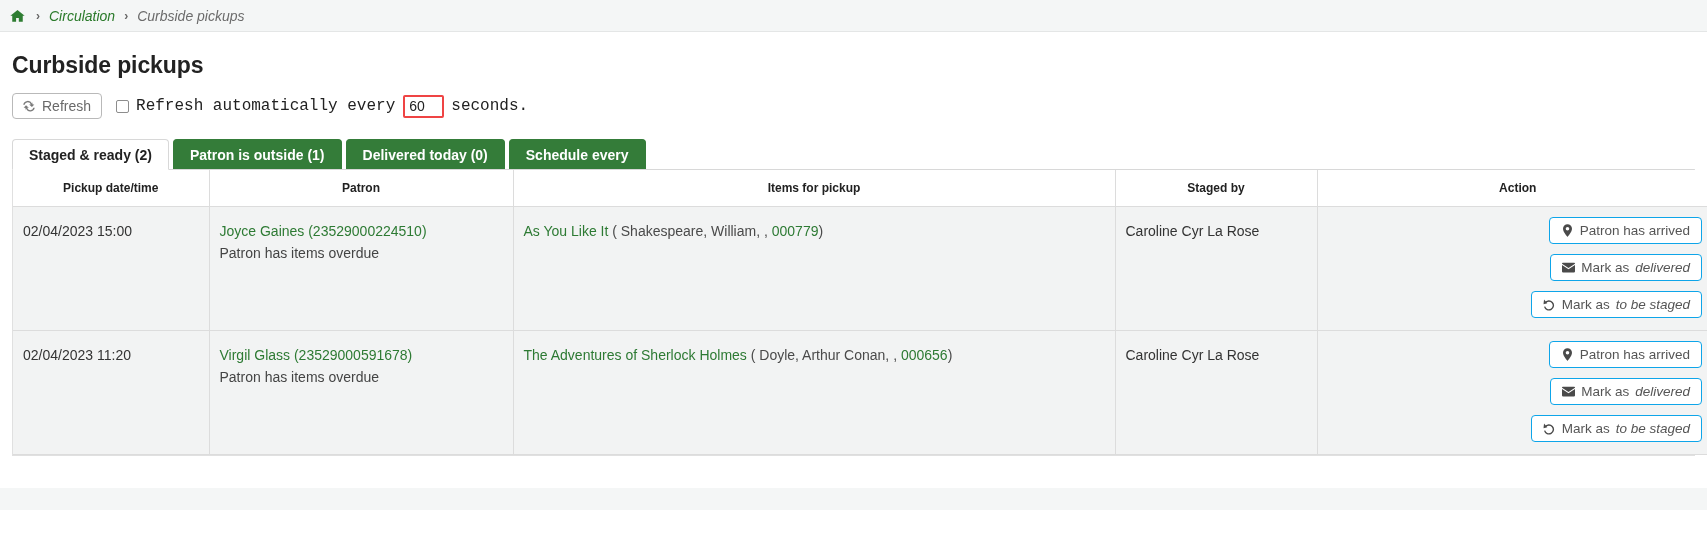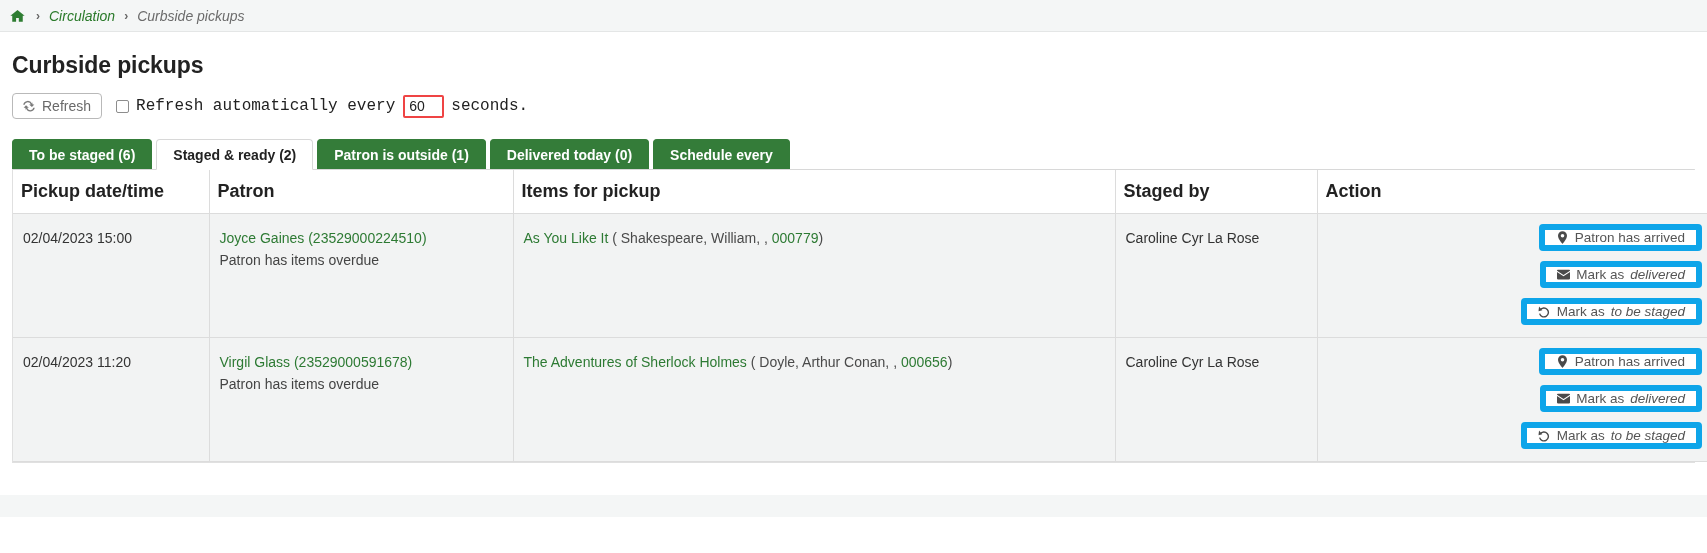--- a/index.html
+++ b/index.html
@@ -150,25 +150,25 @@
     background: #fff;
     position: relative;
     z-index: 1;
   }
   table.pickups {
     width: 100%;
     border-collapse: collapse;
     table-layout: fixed;
   }
   table.pickups th {
-    font-size: 18px;
+    font-size: 12px;
     font-weight: bold;
     color: #222222;
     background: #ffffff;
-    text-align: left;
+    text-align: center;
     padding: 11px 8px;
     border-right: 1px solid #dcdcdc;
     border-bottom: 1px solid #dcdcdc;
   }
   table.pickups th:last-child { border-right: none; }
   table.pickups td {
     font-size: 14px;
     color: #333333;
     background: #f2f3f3;
     padding: 16px 10px 12px 10px;
@@ -203,21 +203,21 @@
     padding-right: 16px !important;
   }
   .action-btns {
     display: flex;
     flex-direction: column;
     align-items: flex-end;
     gap: 10px;
   }
   .btn-action {
     background: #ffffff;
-    border: 6px solid #0ea5e9;
+    border: 1px solid #0ea5e9;
     border-radius: 4px;
     height: 27px;
     padding: 0 11px;
     font-size: 13.5px;
     color: #555555;
     display: inline-flex;
     align-items: center;
     gap: 6px;
     cursor: pointer;
     white-space: nowrap;
@@ -257,21 +257,20 @@
       </span>
       <span>Refresh</span>
     </button>
     <span class="chk"></span>
     <span class="refresh-label">Refresh automatically every</span>
     <input class="sec-input" type="text" value="60" style="">
     <span class="refresh-label">seconds.</span>
   </div>
 
   <div class="tabs" id="tabs-root">
-      <div class="tab">To be staged (6)</div>
       <div class="tab active">Staged &amp; ready (2)</div>
       <div class="tab">Patron is outside (1)</div>
       <div class="tab">Delivered today (0)</div>
       <div class="tab">Schedule every</div>
     </div>
 
   <div class="table-wrap">
     <table class="pickups">
       <colgroup>
         <col class="col-date">

